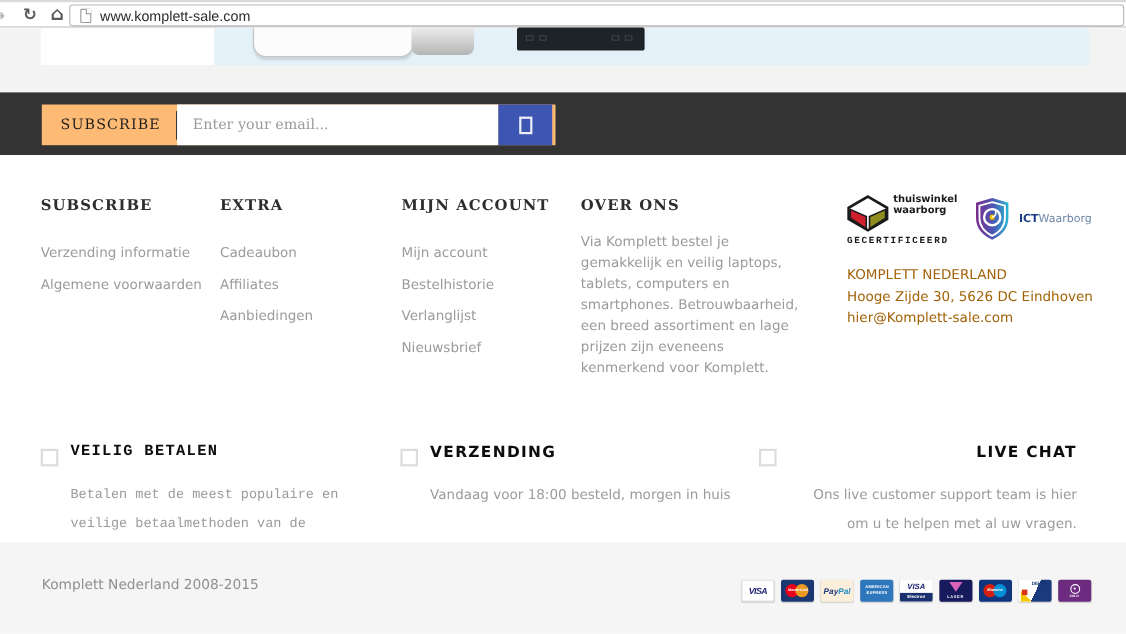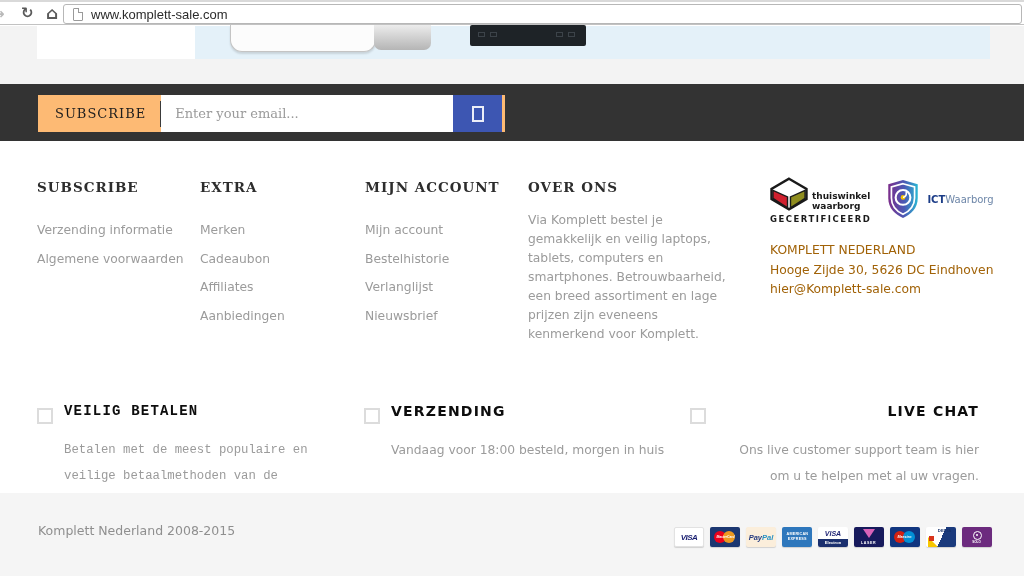--- a/index.html
+++ b/index.html
@@ -56,23 +56,23 @@
   .col { position:absolute; top:38px; }
   .col h4 { font-family:"DejaVu Serif", serif; font-size:13.5px; font-weight:600;
             letter-spacing:1px; color:#2d2d2d; }
   .col ul { list-style:none; margin-top:21px; }
   .col ul li { font-size:12.3px; color:#9b9b9b; line-height:28.5px; cursor:pointer; }
   .col-1 { left:37px; } .col-2 { left:200px; } .col-3 { left:365px; } .col-4 { left:528px; }
   .about-text { margin-top:16px; width:206px; font-size:12.3px; color:#9b9b9b; line-height:19px; }
 
   .certs { position:absolute; left:770px; top:36px; display:flex; align-items:flex-start; }
   .tw { display:flex; flex-direction:column; }
-  .tw-row { display:flex; align-items:flex-end; }
+  .tw-row { display:flex; align-items:flex-start; }
   .tw-text { font-size:9px; color:#1a1a1a; line-height:10px; margin-left:4px; font-weight:bold; }
-  .tw-badge { font-size:8.5px; font-weight:bold; letter-spacing:1.5px; color:#1a1a1a; margin-top:3px; }
+  .tw-badge { font-size:8.5px; font-weight:bold; letter-spacing:1.5px; color:#1a1a1a; margin-top:3px;font-family:Liberation Mono, monospace; }
   .ict { display:flex; align-items:center; margin-left:14px; margin-top:2px; }
   .ict-text { font-size:10px; margin-left:6px; }
   .ict-text b { color:#1b3c87; } .ict-text span { color:#6d86a8; }
 
   .contact { position:absolute; left:770px; top:100px; font-size:12.3px; color:#a16207; line-height:19.5px; }
 
   .feat { position:absolute; top:262px; }
   .feat-1 { left:37px;font-family:Liberation Mono, monospace; } .feat-2 { left:364px; } .feat-3 { left:690px;text-align:right; }
   .feat-ico { position:absolute; left:0; top:5px; width:16px; height:16px; border:2px solid #dcdcdc; }
   .feat-body { margin-left:27px; }
@@ -166,21 +166,20 @@
     <h4>SUBSCRIBE</h4>
     <ul>
       <li>Verzending informatie</li>
       <li>Algemene voorwaarden</li>
     </ul>
   </div>
 
   <div class="col col-2">
     <h4>EXTRA</h4>
     <ul>
-      <li>Merken</li>
       <li>Cadeaubon</li>
       <li>Affiliates</li>
       <li>Aanbiedingen</li>
     </ul>
   </div>
 
   <div class="col col-3">
     <h4>MIJN ACCOUNT</h4>
     <ul>
       <li>Mijn account</li>

